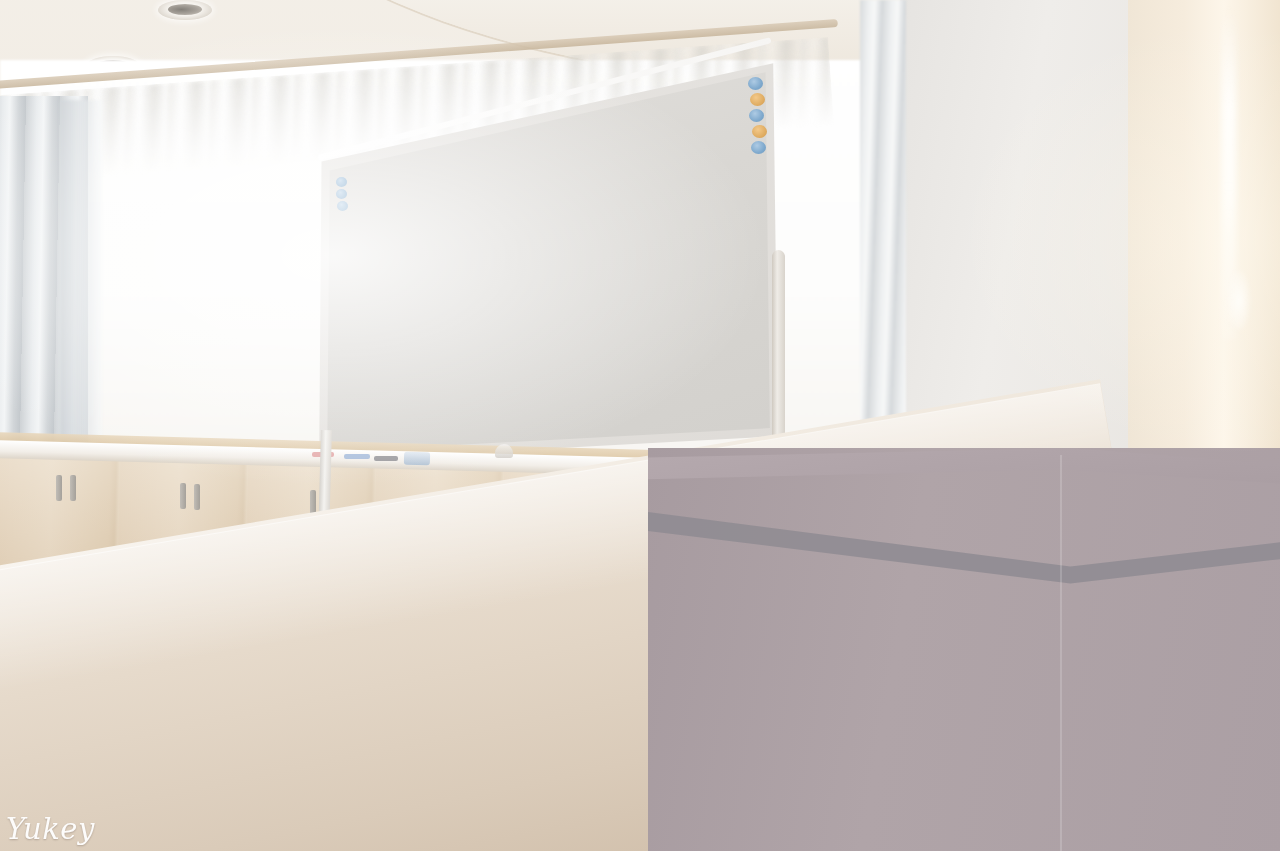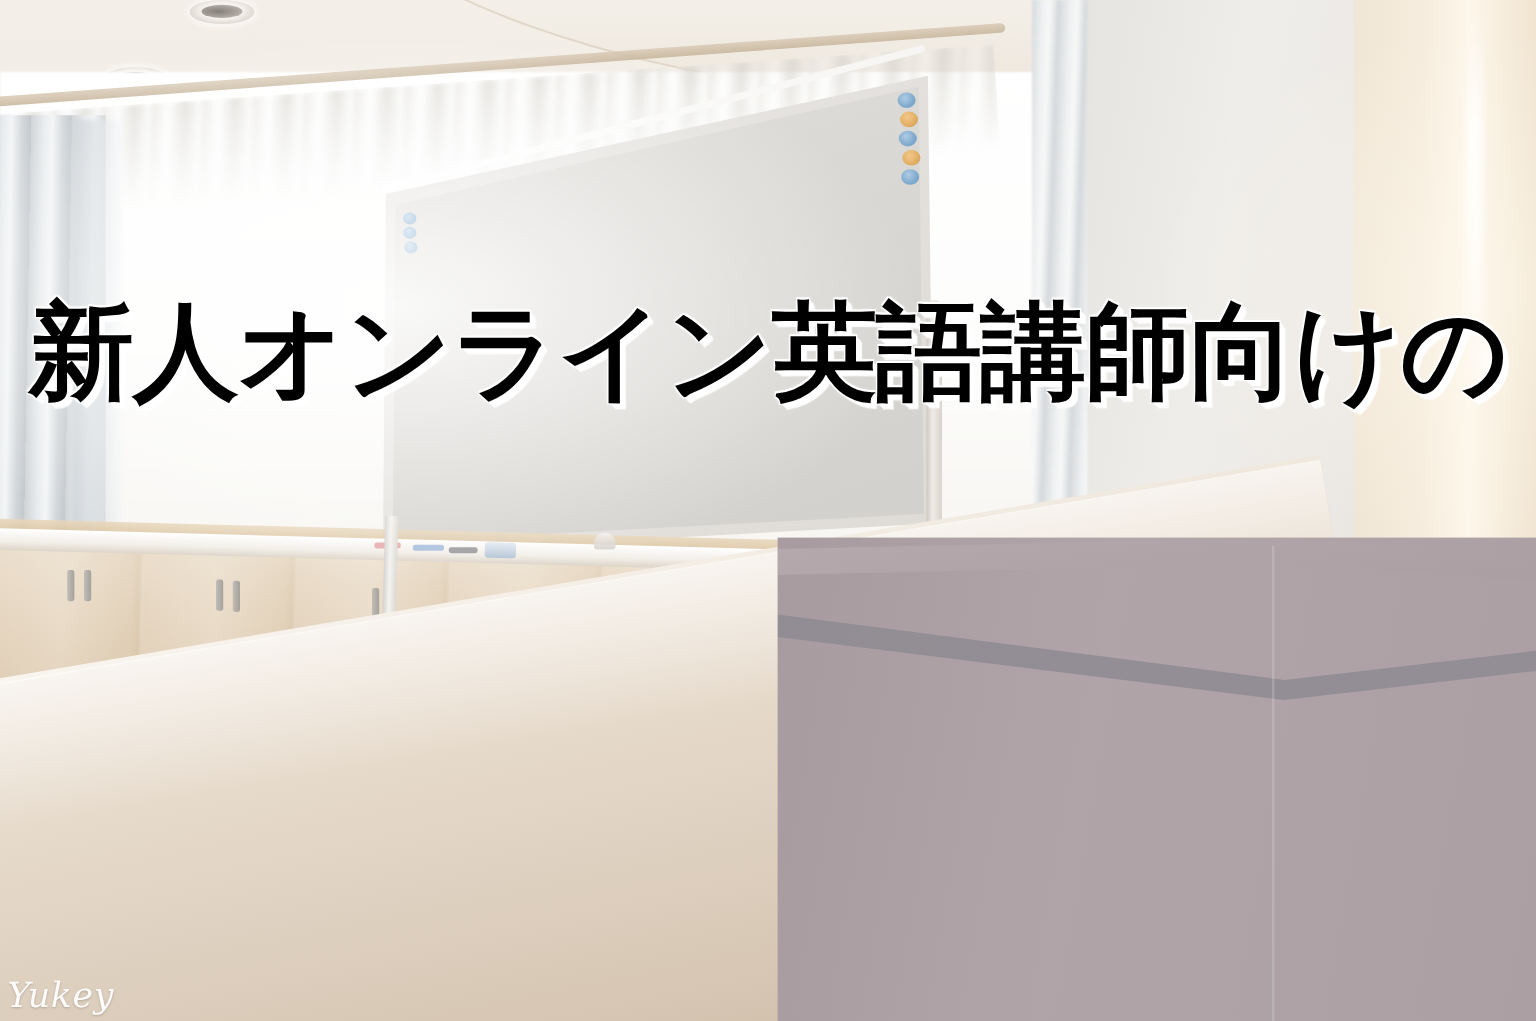--- a/index.html
+++ b/index.html
@@ -544,18 +544,17 @@
 
     <div class="podium"></div>
     <div class="podium-top-face"></div>
     <div class="podium-band"></div>
     <div class="podium-edge-v"></div>
 
     <div class="bloom"></div>
   </div>
 
   <div class="headline">
-    <span class="line">新人オンライン英語講師向けの</span>
   </div>
 
   <div class="watermark">Yukey</div>
 
 </div>
 
 </body></html>

